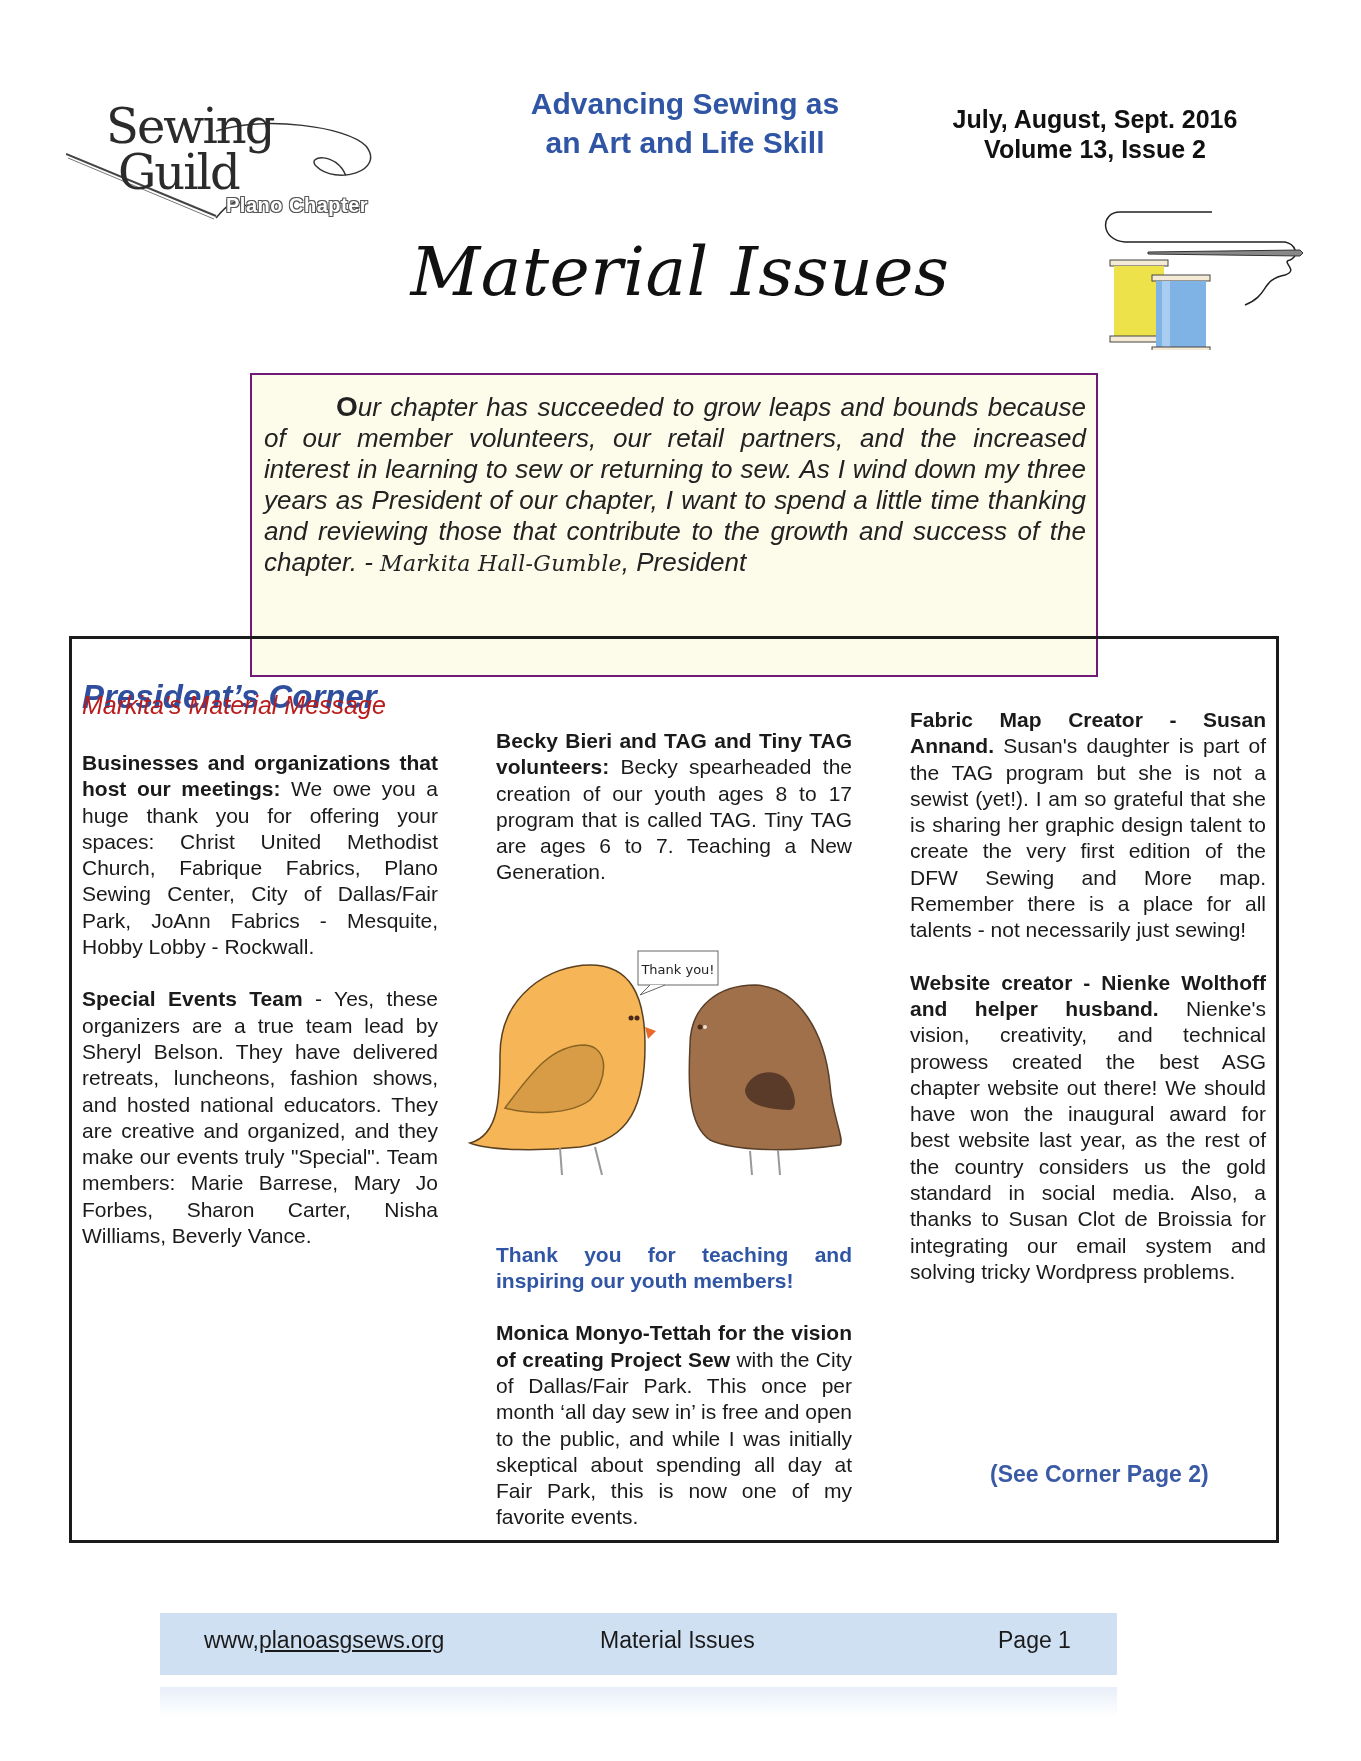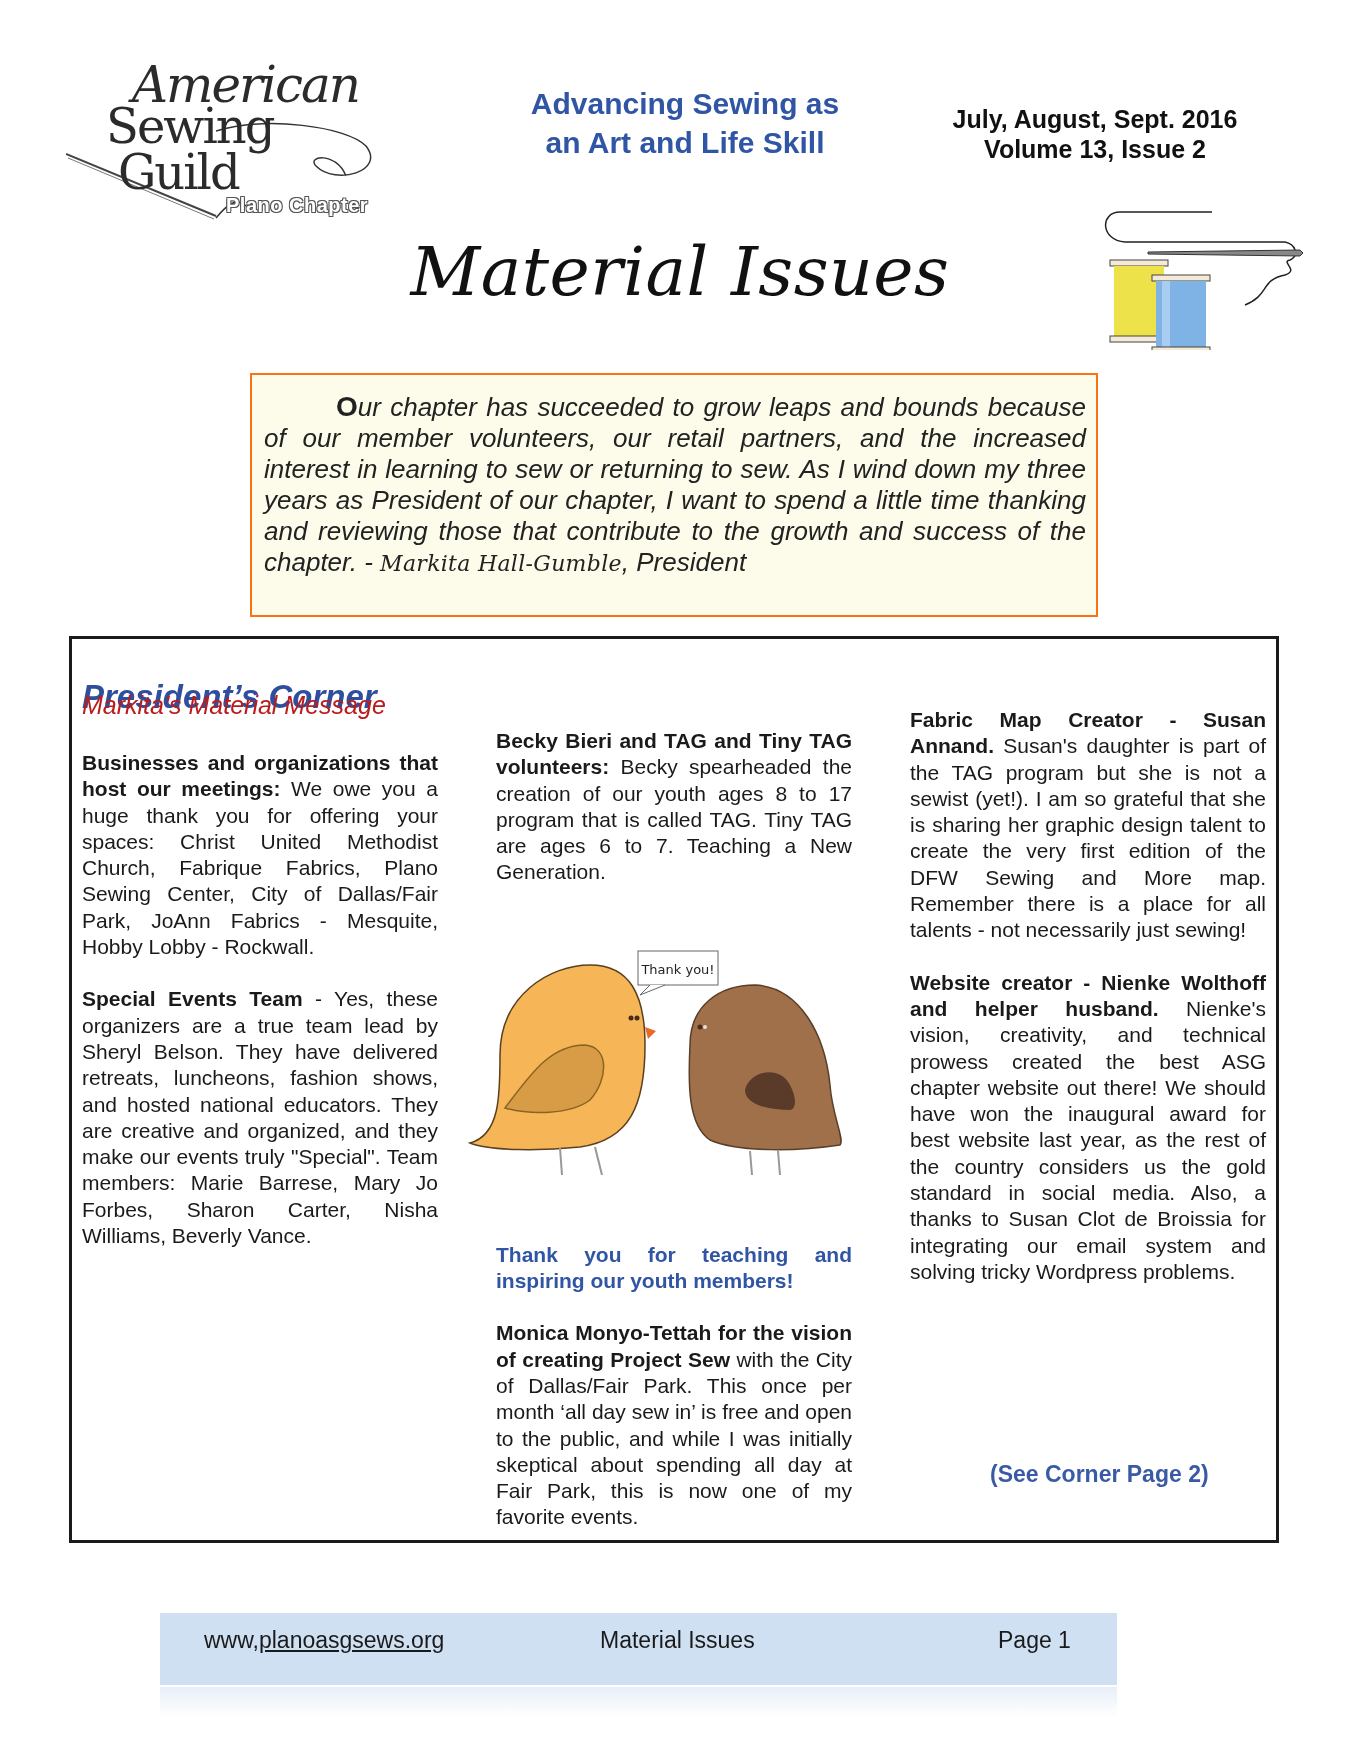--- a/index.html
+++ b/index.html
@@ -14,21 +14,21 @@
   .logo .chapter { position: absolute; left: 160px; top: 138px; font-family: "Liberation Sans", sans-serif; font-weight: bold; font-size: 20px; color: #ffffff; text-shadow: -1px -1px 0 #555, 1px -1px 0 #555, -1px 1px 0 #555, 1px 1px 0 #555; letter-spacing: 0.5px; text-align: right; }
   .logo svg { position: absolute; left: 0; top: 0; }
 
   
   .tagline { position: absolute; left: 495px; top: 84px; width: 380px; text-align: center; color: #2f55a4; font-weight: bold; font-size: 30px; line-height: 39px; }
   .issue { position: absolute; left: 930px; top: 80px; width: 330px; text-align: center; font-weight: bold; font-size: 25px; line-height: 30px; color: #111; margin-top: 24px; }
   .masthead { position: absolute; left: 400px; top: 232px; width: 560px; text-align: center; font-family: "DejaVu Serif", serif; font-style: italic; font-size: 68px; color: #111; letter-spacing: 0.5px; }
   .spools { position: absolute; left: 1100px; top: 200px; }
 
   
-  .quote-box { position: absolute; left: 250px; top: 373px; width: 848px; height: 244px; border: 2px solid #f97316; background: #fdfbea; box-sizing: border-box; padding: 16px 10px 0 12px; }
+  .quote-box { position: absolute; left: 250px; top: 373px; width: 848px; height: 304px; border: 2px solid #701a75; background: #fdfbea; box-sizing: border-box; padding: 16px 10px 0 12px; }
   .quote-box p { margin: 0; font-style: italic; font-size: 26px; line-height: 31px; text-align: justify; color: #222; }
   .quote-box .dropcap { font-style: normal; font-weight: bold; font-size: 28px; }
   .quote-box .sig { font-family: "DejaVu Serif", serif; font-size: 22px; letter-spacing: 0.3px; }
   .quote-box .indent { display: inline-block; width: 72px; }
 
   
   .frame { position: absolute; left: 69px; top: 636px; width: 1210px; height: 907px; border: 3px solid #1b1b1b; box-sizing: border-box; }
   .section-title { position: absolute; left: 82px; top: 650px; font-weight: bold; font-style: italic; font-size: 33px; color: #2f4f9e; margin-top: 28px; }
   .section-sub { position: absolute; left: 82px; top: 691px; font-style: italic; font-size: 25px; color: #b91c1c; }
 
@@ -37,38 +37,37 @@
   .col b { font-weight: bold; }
   .col1 { left: 82px; top: 750px; width: 356px; }
   .col2 { left: 496px; top: 728px; width: 356px; }
   .col3 { left: 910px; top: 707px; width: 356px; }
   .col2 .blue { color: #2f55a4; font-weight: bold; }
   .corner-link { position: absolute; left: 990px; top: 1461px; font-size: 23px; font-weight: bold; color: #3a5aa6; }
 
   .birds { position: absolute; left: 460px; top: 915px; }
 
   
-  .footer { position: absolute; left: 160px; top: 1613px; width: 957px; height: 72px; background: #cfe0f3; }
+  .footer { position: absolute; left: 160px; top: 1613px; width: 957px; height: 62px; background: #cfe0f3; }
   .footer-fade { position: absolute; left: 160px; top: 1687px; width: 957px; height: 30px; background: linear-gradient(#e8eff8, #ffffff); }
   .footer .f { position: absolute; top: 14px; font-size: 23px; color: #1a1a1a; }
   .footer .url { left: 44px; }
   .footer .url .link { text-decoration: underline; }
   .footer .mid { left: 440px; }
   .footer .pg { left: 838px; }
 </style>
 </head>
 <body>
 
 <div class="logo">
   <svg width="360" height="170">
     <line x1="0" y1="98" x2="150" y2="160" stroke="#444" stroke-width="2"></line>
     <line x1="2" y1="102" x2="148" y2="163" stroke="#777" stroke-width="1"></line>
     <path d="M150 162 C 160 150, 170 140, 180 150 M150 75 C 200 60, 280 70, 300 90 C 320 115, 270 130, 250 110 C 240 100, 270 95, 280 120" fill="none" stroke="#333" stroke-width="1.5"></path>
   </svg>
-  <span class="l1">American</span>
   <span class="l2">Sewing</span>
   <span class="l3">Guild</span>
   <span class="chapter">Plano Chapter</span>
 </div>
 
 <div class="tagline">
   <div>Advancing Sewing as</div>
   <div>an Art and Life Skill</div>
 </div>
 <div class="issue">

